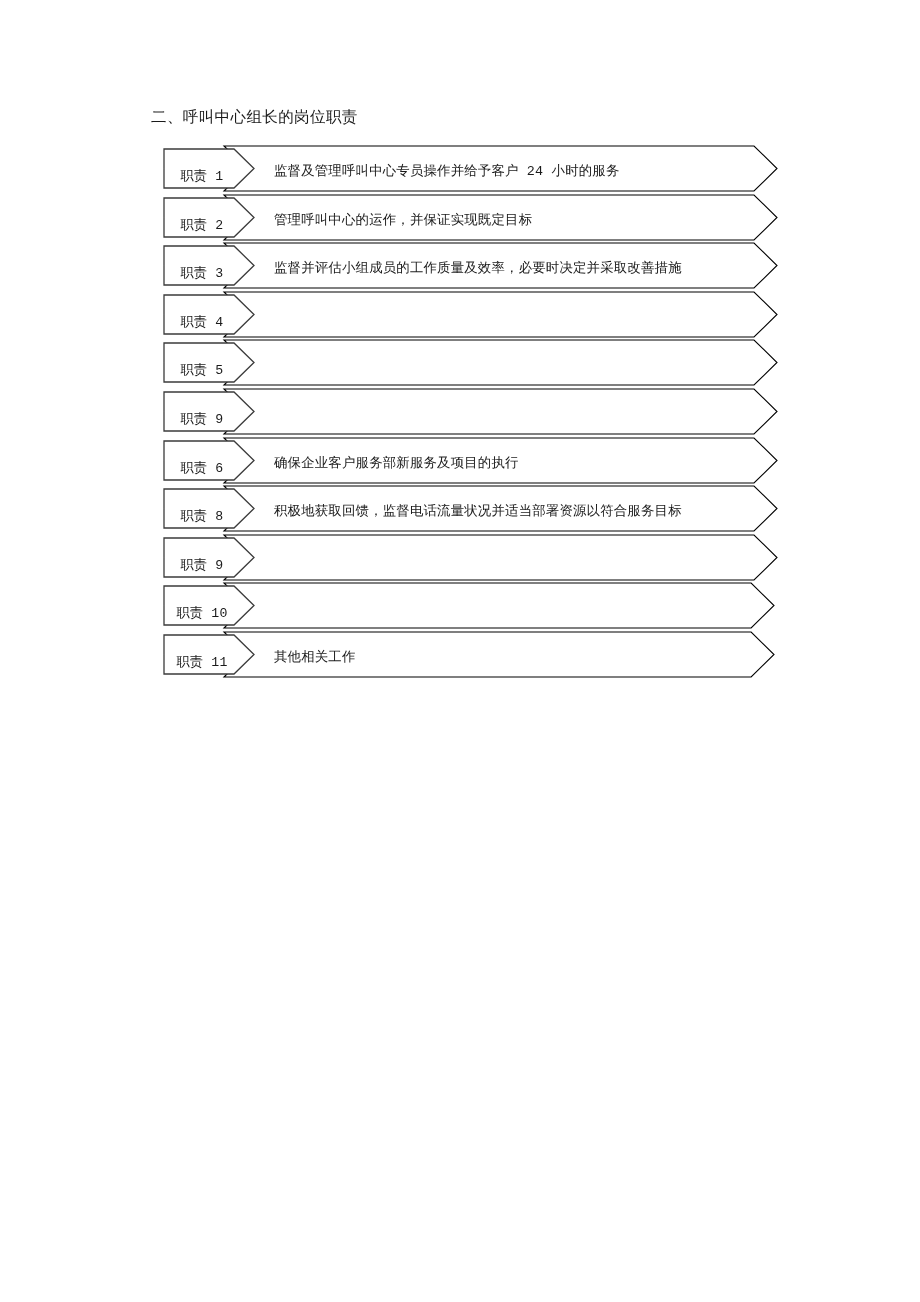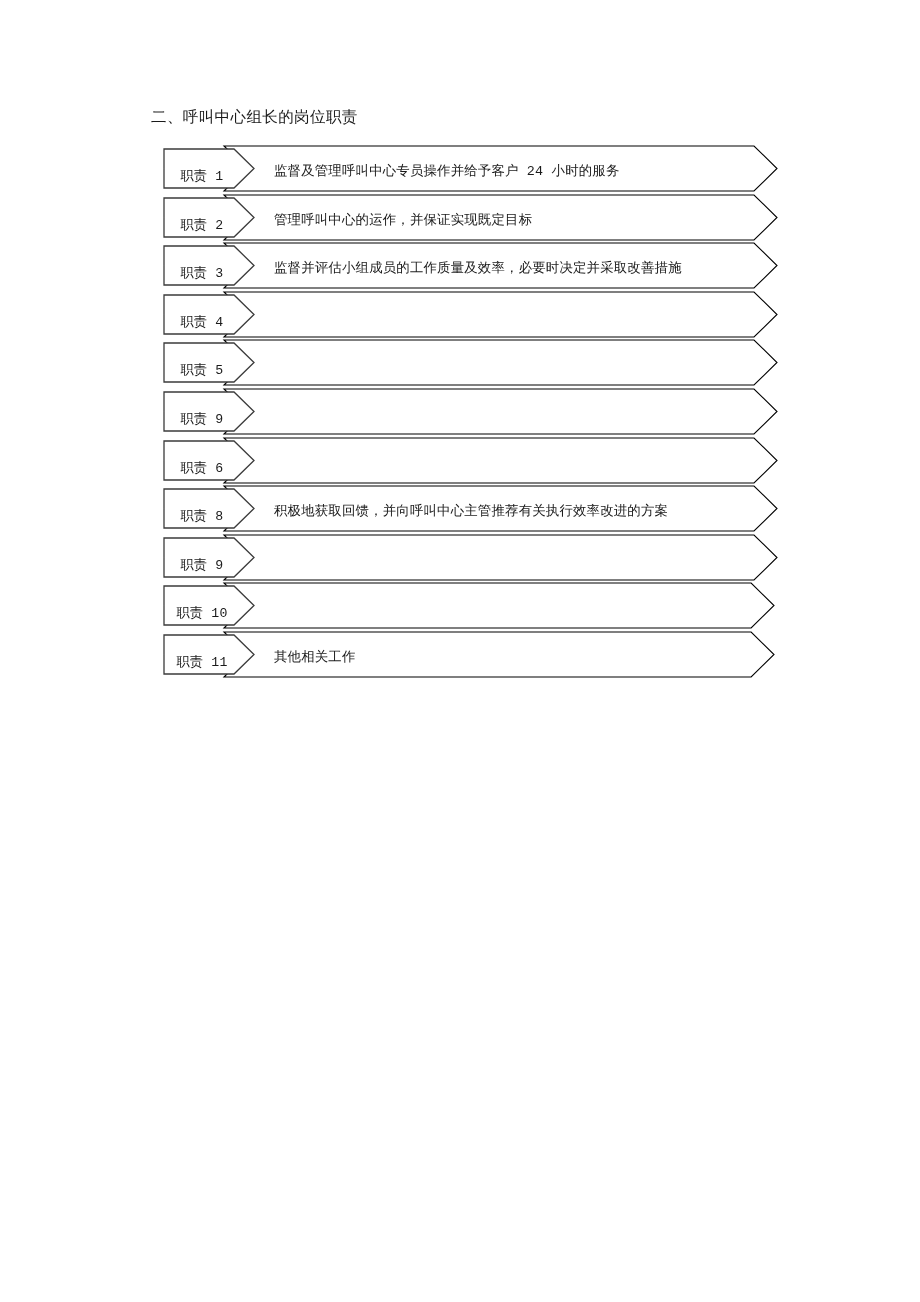--- a/index.html
+++ b/index.html
@@ -214,34 +214,35 @@
           </svg>
           <div class="duty-label-text">职责 9</div>
         </div>
       </div>
       <div class="duty-row">
         <div class="duty-body">
           <svg viewBox="0 0 553 45" preserveAspectRatio="none">
             <polygon class="shape" points="0,0 530,0 553,22.5 530,45 0,45 23,22.5"></polygon>
           </svg>
         </div>
+        <div class="duty-text">确保企业客户服务部新服务及项目的执行</div>
         <div class="duty-label">
           <svg viewBox="0 0 90 39" preserveAspectRatio="none">
             <polygon class="shape" points="0,0 70,0 90,19.5 70,39 0,39"></polygon>
           </svg>
           <div class="duty-label-text">职责 6</div>
         </div>
       </div>
       <div class="duty-row">
         <div class="duty-body">
           <svg viewBox="0 0 553 45" preserveAspectRatio="none">
             <polygon class="shape" points="0,0 530,0 553,22.5 530,45 0,45 23,22.5"></polygon>
           </svg>
         </div>
-        <div class="duty-text">积极地获取回馈，并向呼叫中心主管推荐有关执行效率改进的方案</div>
+        <div class="duty-text">积极地获取回馈，监督电话流量状况并适当部署资源以符合服务目标</div>
         <div class="duty-label">
           <svg viewBox="0 0 90 39" preserveAspectRatio="none">
             <polygon class="shape" points="0,0 70,0 90,19.5 70,39 0,39"></polygon>
           </svg>
           <div class="duty-label-text">职责 8</div>
         </div>
       </div>
       <div class="duty-row">
         <div class="duty-body">
           <svg viewBox="0 0 553 45" preserveAspectRatio="none">

